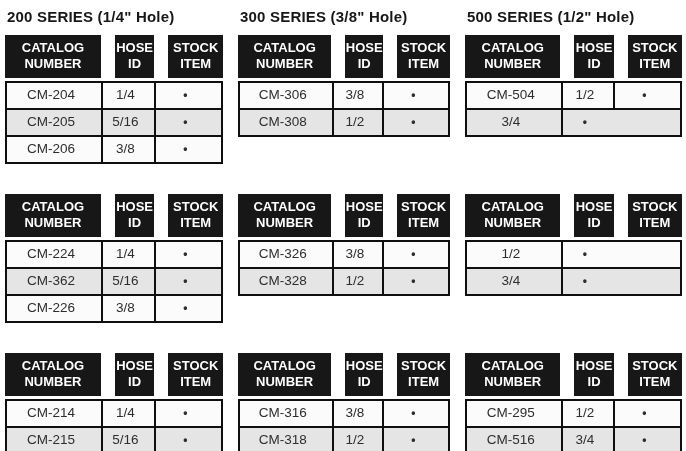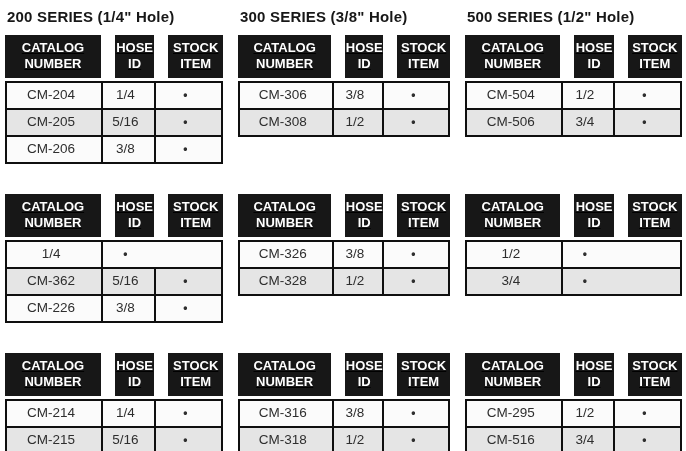--- a/index.html
+++ b/index.html
@@ -37,21 +37,20 @@
     letter-spacing: 0.2px;
     padding: 2px 0 0 2px;
     margin-bottom: 10px;
     white-space: nowrap;
   }
   .cat-table { width: 100%; }
   .t-header {
     display: grid;
     grid-template-columns: 44fr 24.5fr 31.5fr;
     background: var(--page-bg);
-    text-decoration: underline;
   }
   .hcell {
     background: var(--header-bg);
     color: var(--header-text);
     text-align: center;
     font-weight: bold;
     font-size: 13px;
     line-height: 16px;
     padding: 5px 0 6px 0;
   }
@@ -165,21 +164,20 @@
             <div class="hline">ITEM</div>
           </div>
         </div>
         <div class="t-body">
           <div class="t-row">
             <div class="cell">CM-504</div>
             <div class="cell">1/2</div>
             <div class="cell stock">•</div>
           </div>
           <div class="t-row">
-            <div class="cell">CM-506</div>
             <div class="cell">3/4</div>
             <div class="cell stock">•</div>
           </div>
         </div>
       </div>
     </div>
     <div class="slot">
       <div class="cat-table">
         <div class="t-header">
           <div class="hcell">
@@ -190,20 +188,21 @@
             <div class="hline">HOSE</div>
             <div class="hline">ID</div>
           </div>
           <div class="hcell">
             <div class="hline">STOCK</div>
             <div class="hline">ITEM</div>
           </div>
         </div>
         <div class="t-body">
           <div class="t-row">
+            <div class="cell">CM-224</div>
             <div class="cell">1/4</div>
             <div class="cell stock">•</div>
           </div>
           <div class="t-row">
             <div class="cell">CM-362</div>
             <div class="cell">5/16</div>
             <div class="cell stock">•</div>
           </div>
           <div class="t-row">
             <div class="cell">CM-226</div>

